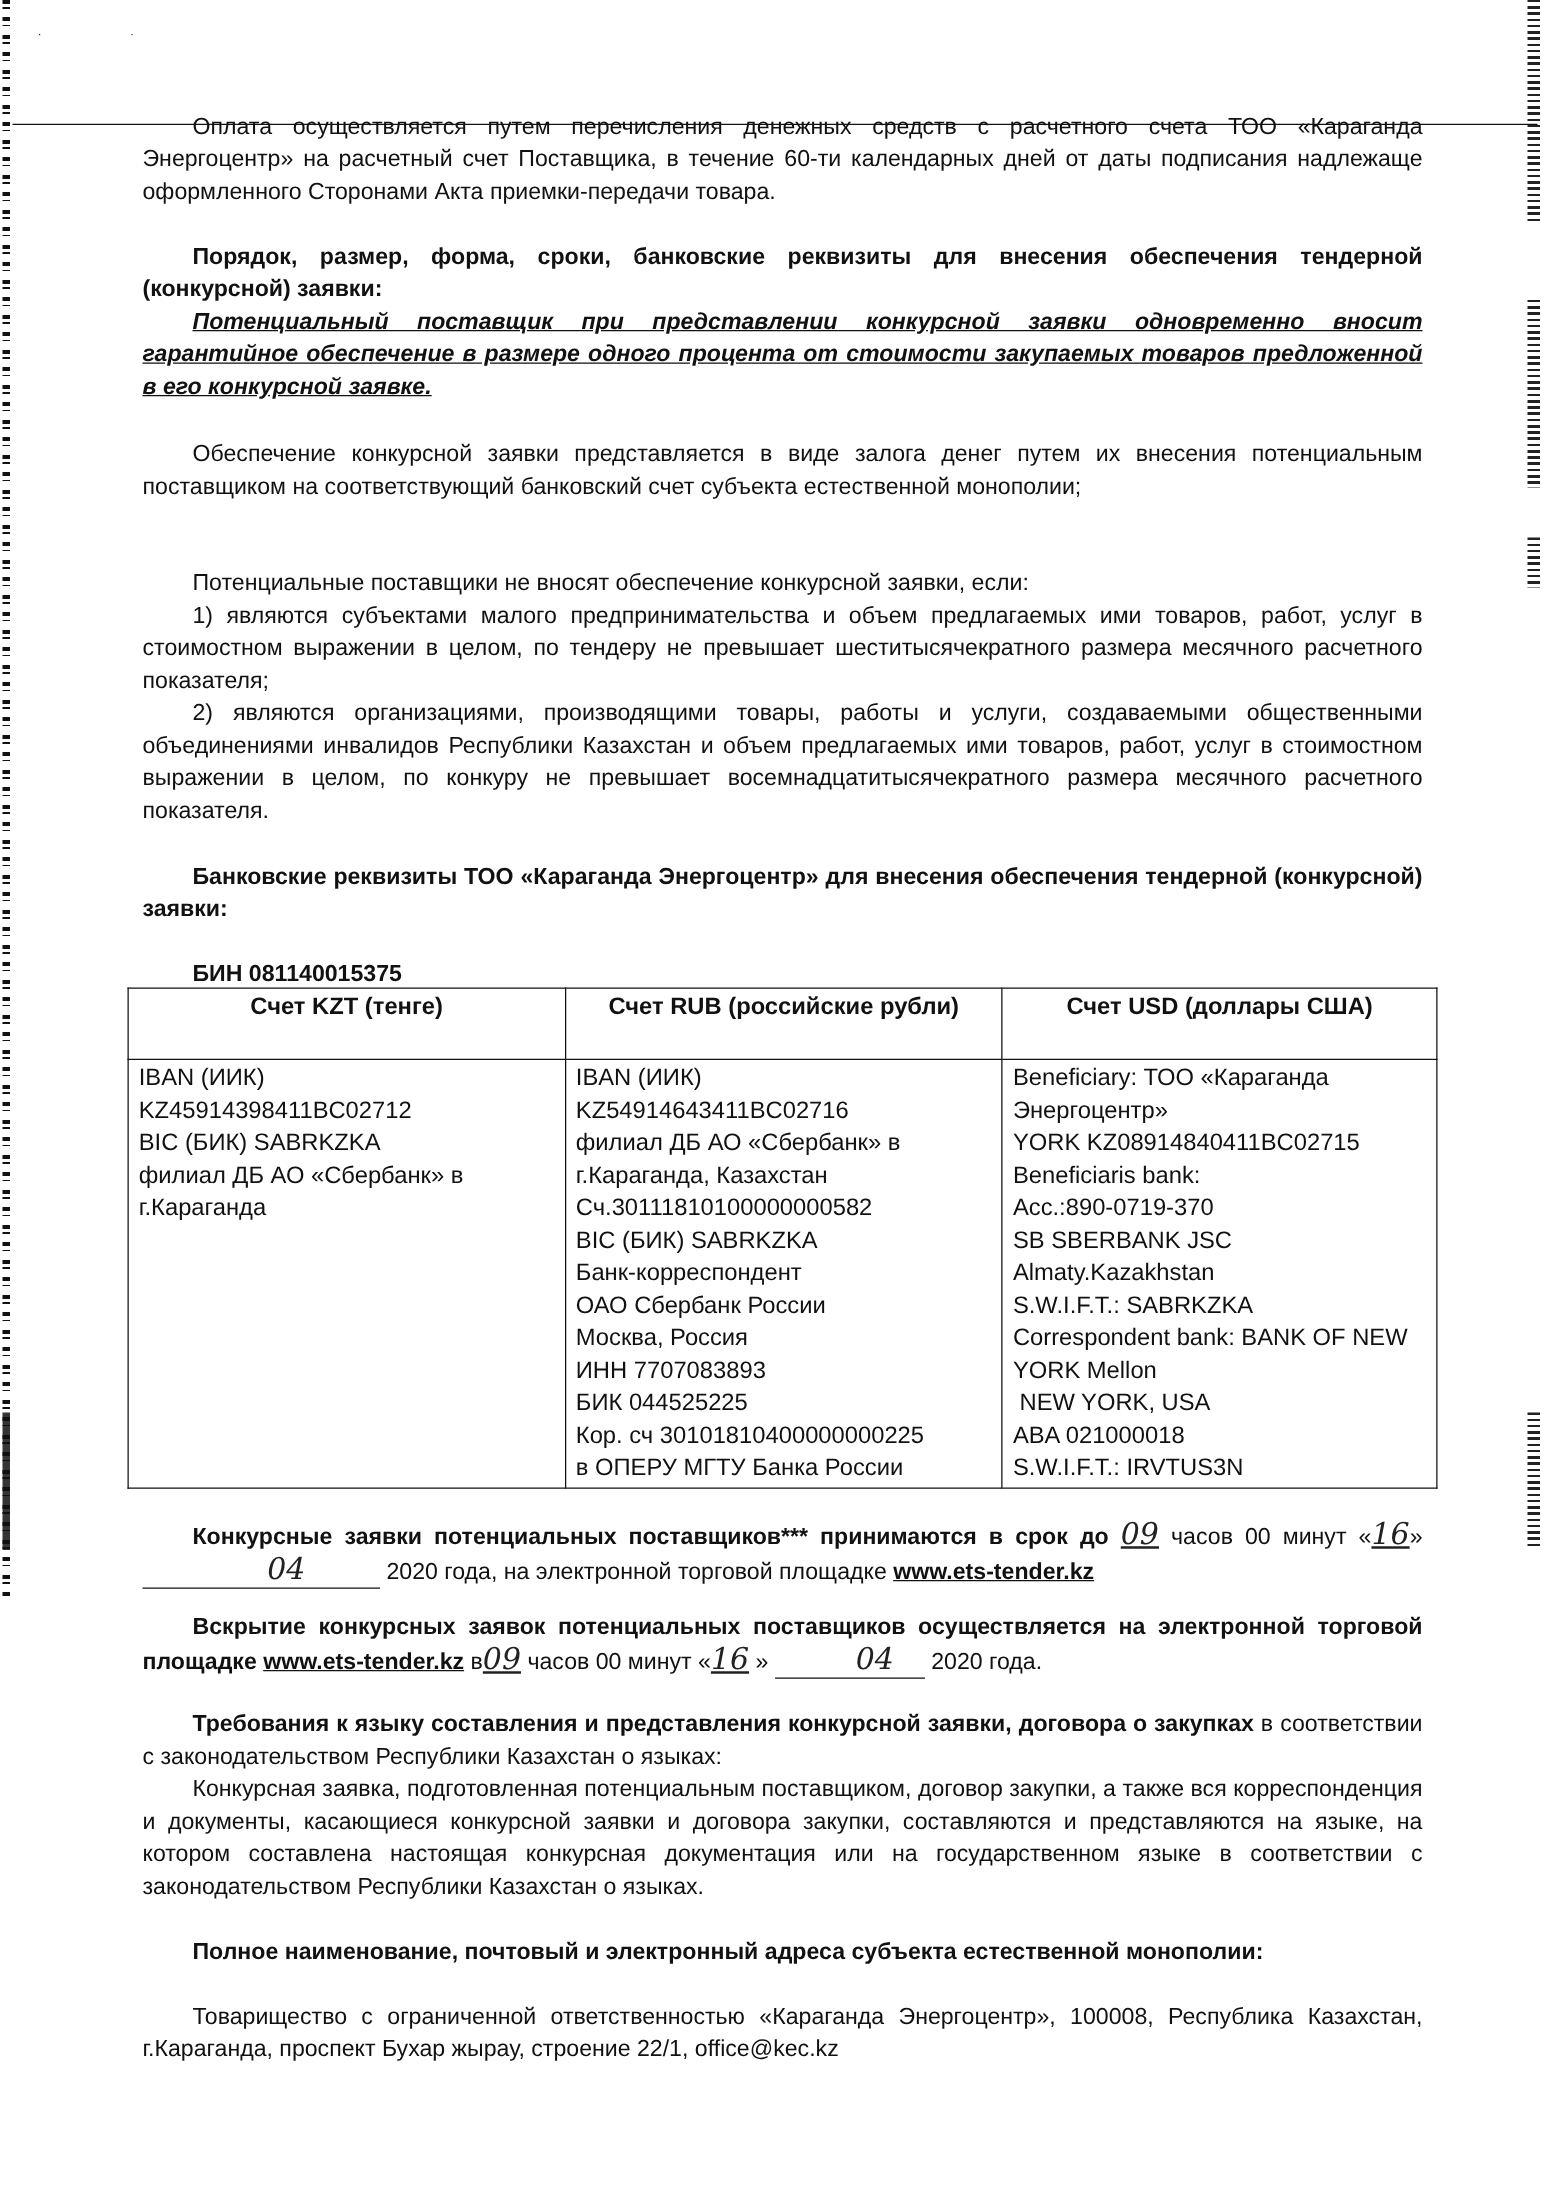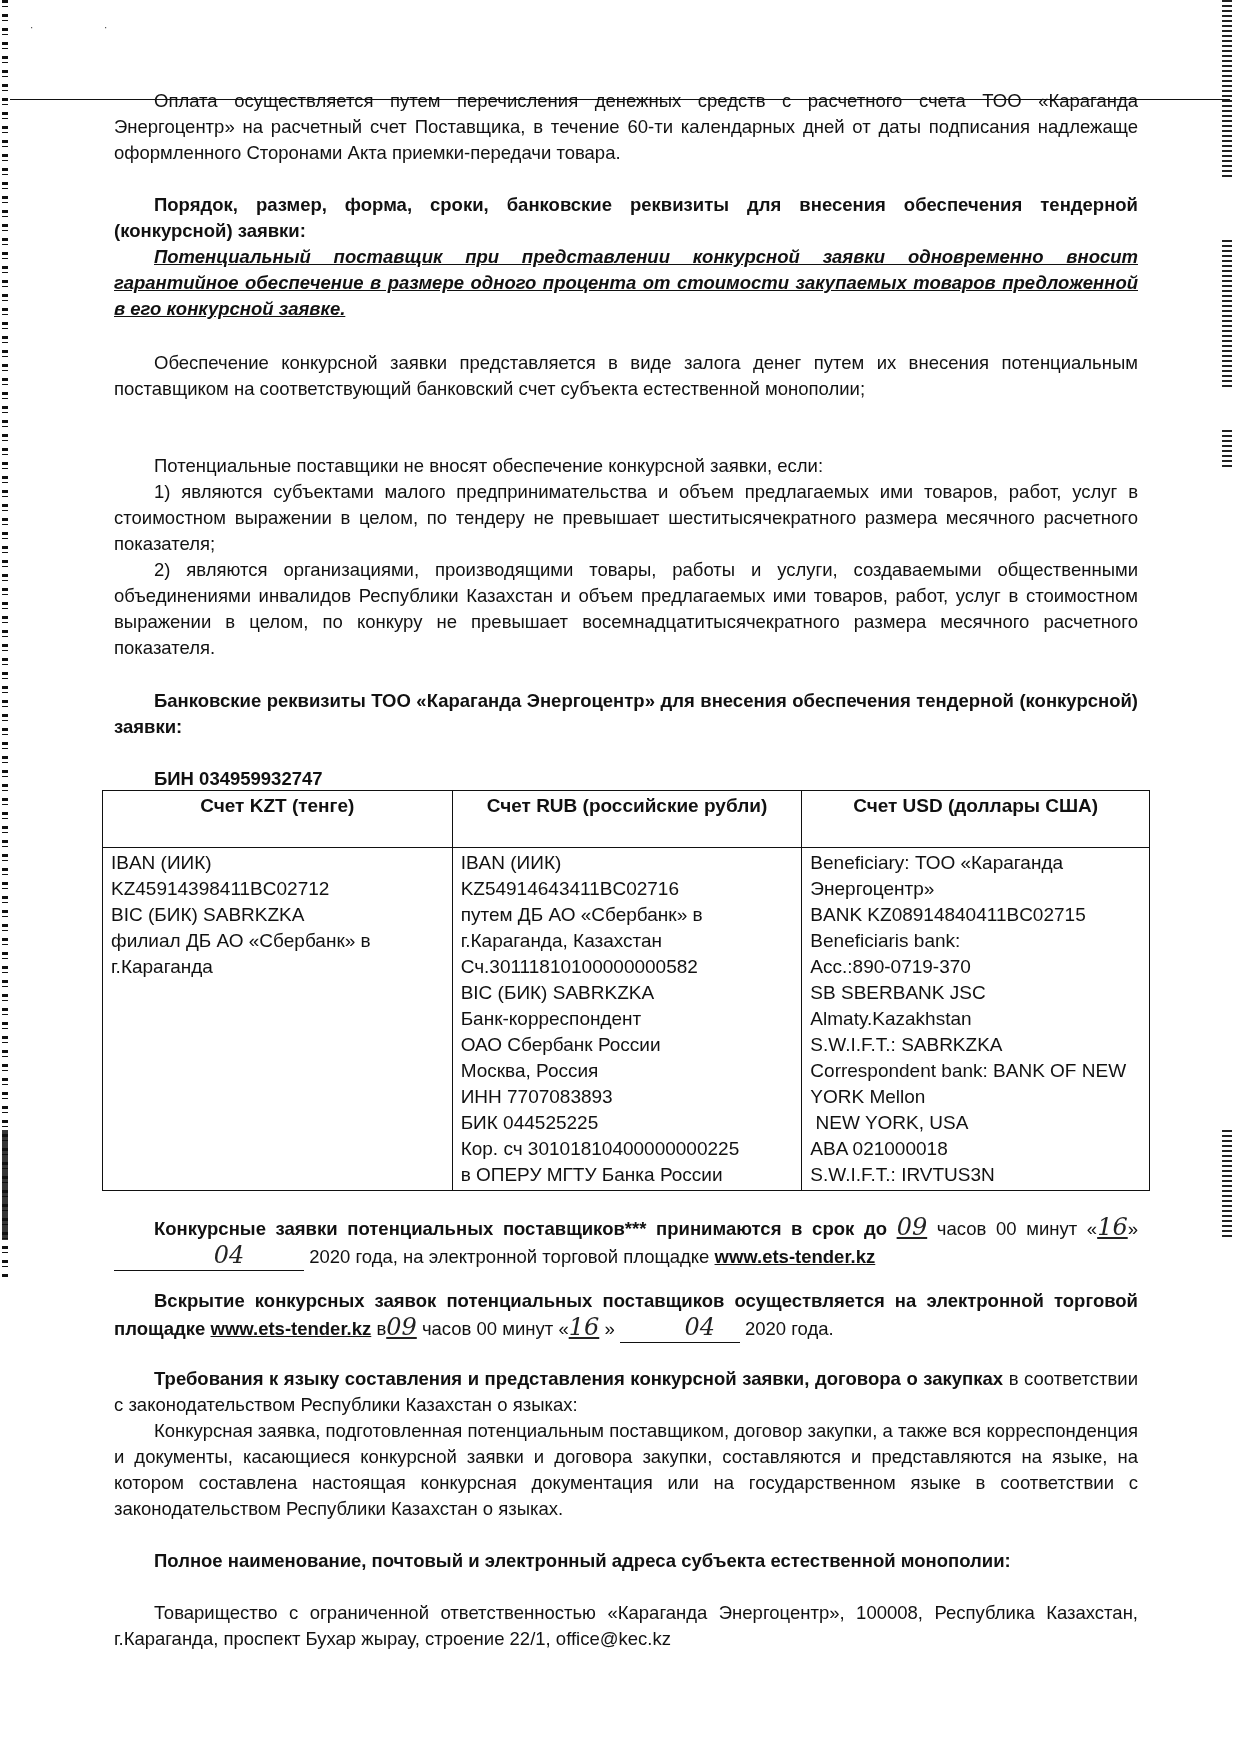--- a/index.html
+++ b/index.html
@@ -54,21 +54,21 @@
 
   <div class="text-block indent bi-u" style="top:244px;">Потенциальный поставщик при представлении конкурсной заявки одновременно вносит гарантийное обеспечение в размере одного процента от стоимости закупаемых товаров предложенной в его конкурсной заявке.</div>
   <div class="text-block indent b" style="top:192px;">Порядок, размер, форма, сроки, банковские реквизиты для внесения обеспечения тендерной (конкурсной) заявки:</div>
   <div class="text-block indent" style="top:350px;">Обеспечение конкурсной заявки представляется в виде залога денег путем их внесения потенциальным поставщиком на соответствующий банковский счет субъекта естественной монополии;</div>
 
   <div class="text-block indent" style="top:453px;">Потенциальные поставщики не вносят обеспечение конкурсной заявки, если:</div>
   <div class="text-block indent" style="top:479px;">1) являются субъектами малого предпринимательства и объем предлагаемых ими товаров, работ, услуг в стоимостном выражении в целом, по тендеру не превышает шеститысячекратного размера месячного расчетного показателя;</div>
   <div class="text-block indent" style="top:557px;">2) являются организациями, производящими товары, работы и услуги, создаваемыми общественными объединениями инвалидов Республики Казахстан и объем предлагаемых ими товаров, работ, услуг в стоимостном выражении в целом, по конкуру не превышает восемнадцатитысячекратного размера месячного расчетного показателя.</div>
 
   <div class="text-block indent b" style="top:688px;">Банковские реквизиты ТОО «Караганда Энергоцентр» для внесения обеспечения тендерной (конкурсной) заявки:</div>
-  <div class="text-block b" style="top:766px;left:154px;">БИН 034959932747</div>
+  <div class="text-block b" style="top:766px;left:154px;">БИН 081140015375</div>
 
   <table class="bank">
     <colgroup>
       <col style="width:350px">
         <col style="width:350px">
         <col style="width:348px">
     </colgroup>
     <thead>
       <tr>
         <th>Счет KZT (тенге)</th>
@@ -80,34 +80,34 @@
       <tr>
         <td>
           <span class="line">IBAN (ИИК)</span>
           <span class="line">KZ45914398411BC02712</span>
           <span class="line">BIC (БИК) SABRKZKA</span>
           <span class="line">филиал ДБ АО «Сбербанк» в г.Караганда</span>
         </td>
         <td>
           <span class="line">IBAN (ИИК)</span>
           <span class="line">KZ54914643411BC02716</span>
-          <span class="line">путем ДБ АО «Сбербанк» в г.Караганда, Казахстан</span>
+          <span class="line">филиал ДБ АО «Сбербанк» в г.Караганда, Казахстан</span>
           <span class="line">Сч.30111810100000000582</span>
           <span class="line">BIC (БИК) SABRKZKA</span>
           <span class="line">Банк-корреспондент</span>
           <span class="line">ОАО Сбербанк России</span>
           <span class="line">Москва, Россия</span>
           <span class="line">ИНН 7707083893</span>
           <span class="line">БИК 044525225</span>
           <span class="line">Кор. сч 30101810400000000225</span>
           <span class="line">в ОПЕРУ МГТУ Банка России</span>
         </td>
         <td>
           <span class="line">Beneficiary: ТОО «Караганда Энергоцентр»</span>
-          <span class="line">BANK KZ08914840411BC02715</span>
+          <span class="line">YORK KZ08914840411BC02715</span>
           <span class="line">Beneficiaris  bank:</span>
           <span class="line">Acc.:890-0719-370</span>
           <span class="line">SB SBERBANK JSC</span>
           <span class="line">Almaty.Kazakhstan</span>
           <span class="line">S.W.I.F.T.: SABRKZKA</span>
           <span class="line">Correspondent bank: BANK OF NEW YORK Mellon</span>
           <span class="line" style="white-space:pre;"> NEW YORK, USA</span>
           <span class="line">ABA 021000018</span>
           <span class="line">S.W.I.F.T.: IRVTUS3N</span>
         </td>

